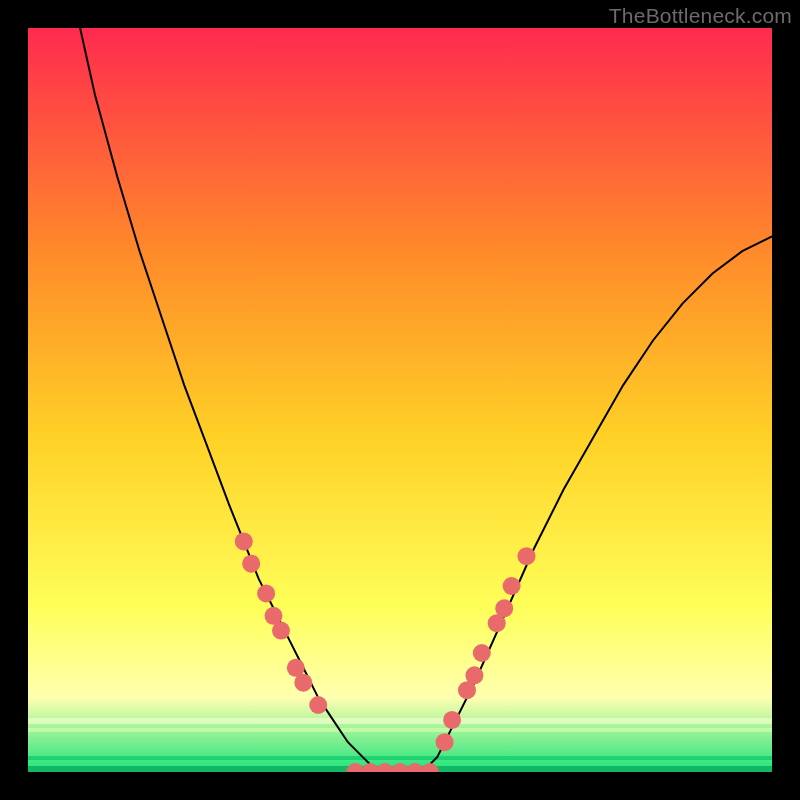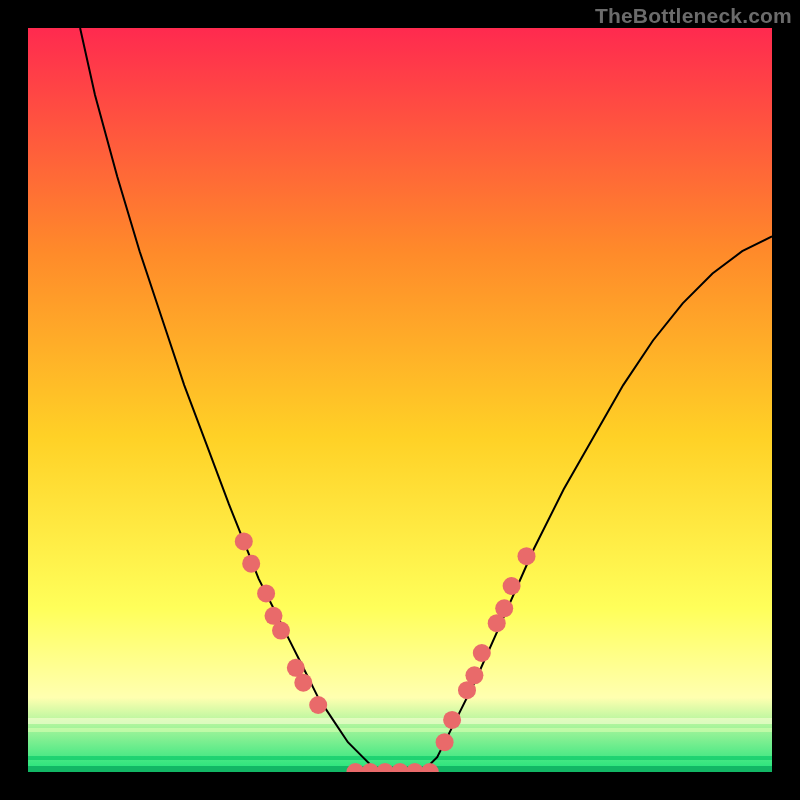--- a/index.html
+++ b/index.html
@@ -25,21 +25,21 @@
     top: 0;
     width: 744px;
     height: 744px;
   }
   .watermark {
     position: absolute;
     top: 4px;
     right: 8px;
     color: #6b6b6b;
     font-size: 21px;
-    font-weight: 700;
+    font-weight: 400;
     letter-spacing: 0.2px;
     user-select: none;
   }
   svg { display: block; }
 </style>
 </head>
 <body>
 
 <div class="watermark">TheBottleneck.com</div>
 

